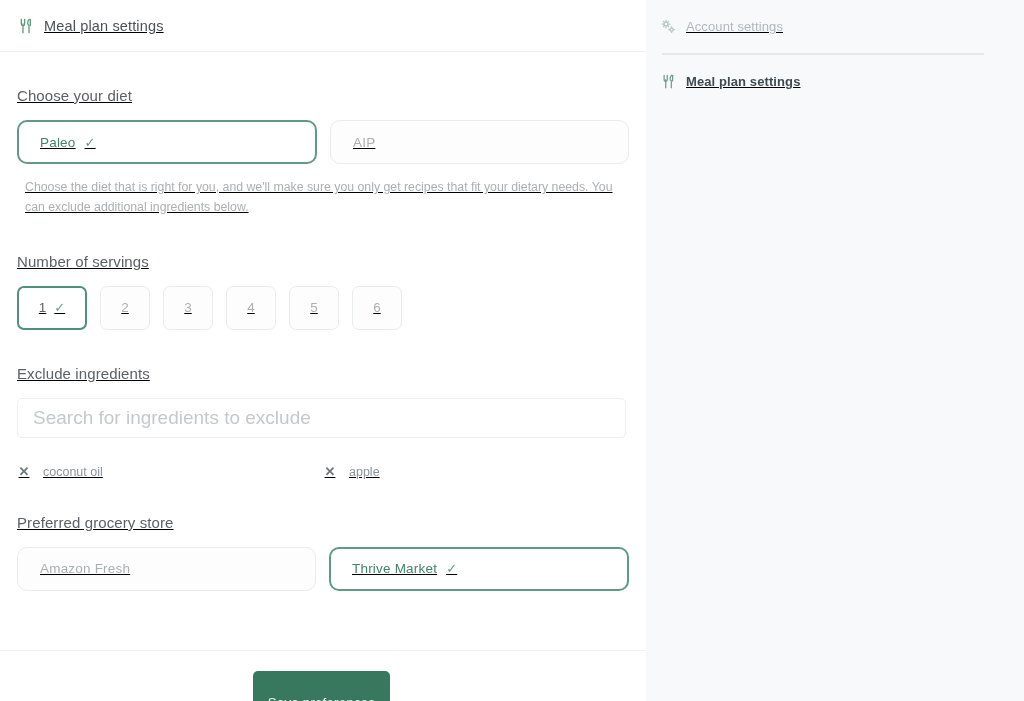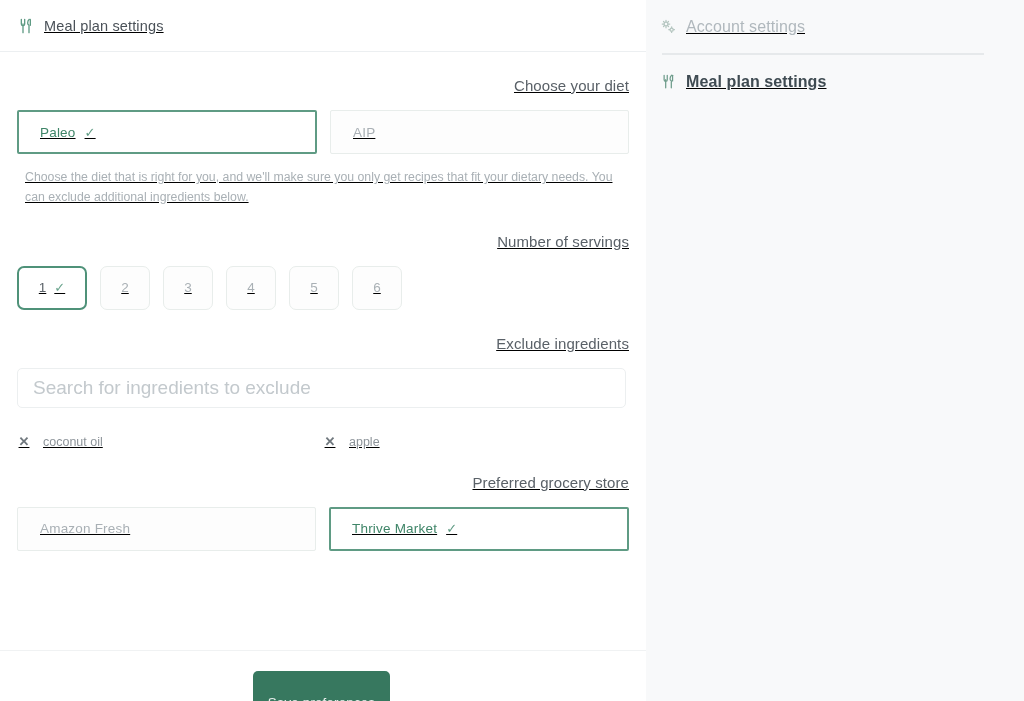--- a/index.html
+++ b/index.html
@@ -54,44 +54,43 @@
   }
 
   .main-body {
     padding: 0 17px;
   }
 
   .section-label {
     font-size: 15px;
     color: #5a6168;
     letter-spacing: .1px;
-    margin-top: 25px;
+    margin-top: 35px;
     margin-bottom: 16px;
-    text-align: right;
   }
 
   .helper-text {
     font-size: 12.3px;
     line-height: 1.62;
     color: #a9b0b5;
     margin-top: 14px;
     max-width: 596px;
     margin-left: 8px;
   }
 
   
   .choice-row {
     display: flex;
     gap: 13px;
   }
 
   .choice-card {
     flex: 1;
     height: 44px;
-    border-radius: 2px;
+    border-radius: 10px;
     display: flex;
     align-items: center;
     padding-left: 22px;
     font-size: 13.5px;
     background: #fdfdfd;
     border: 1px solid #e8edeb;
     color: #a9b0b5;
     cursor: pointer;
     letter-spacing: .2px;
   }
@@ -236,21 +235,21 @@
     width: 16px;
     height: 16px;
     display: flex;
     align-items: center;
     justify-content: center;
     margin-right: 10px;
     color: #b5c6c0;
   }
 
   .side-item .side-label {
-    font-size: 16px;
+    font-size: 13px;
     color: #b0b8bd;
     letter-spacing: .1px;
   }
 
   .side-item.active .side-icon { color: #6e9c8b; }
   .side-item.active .side-label {
     color: #3f4b52;
     font-weight: bold;
   }
 

